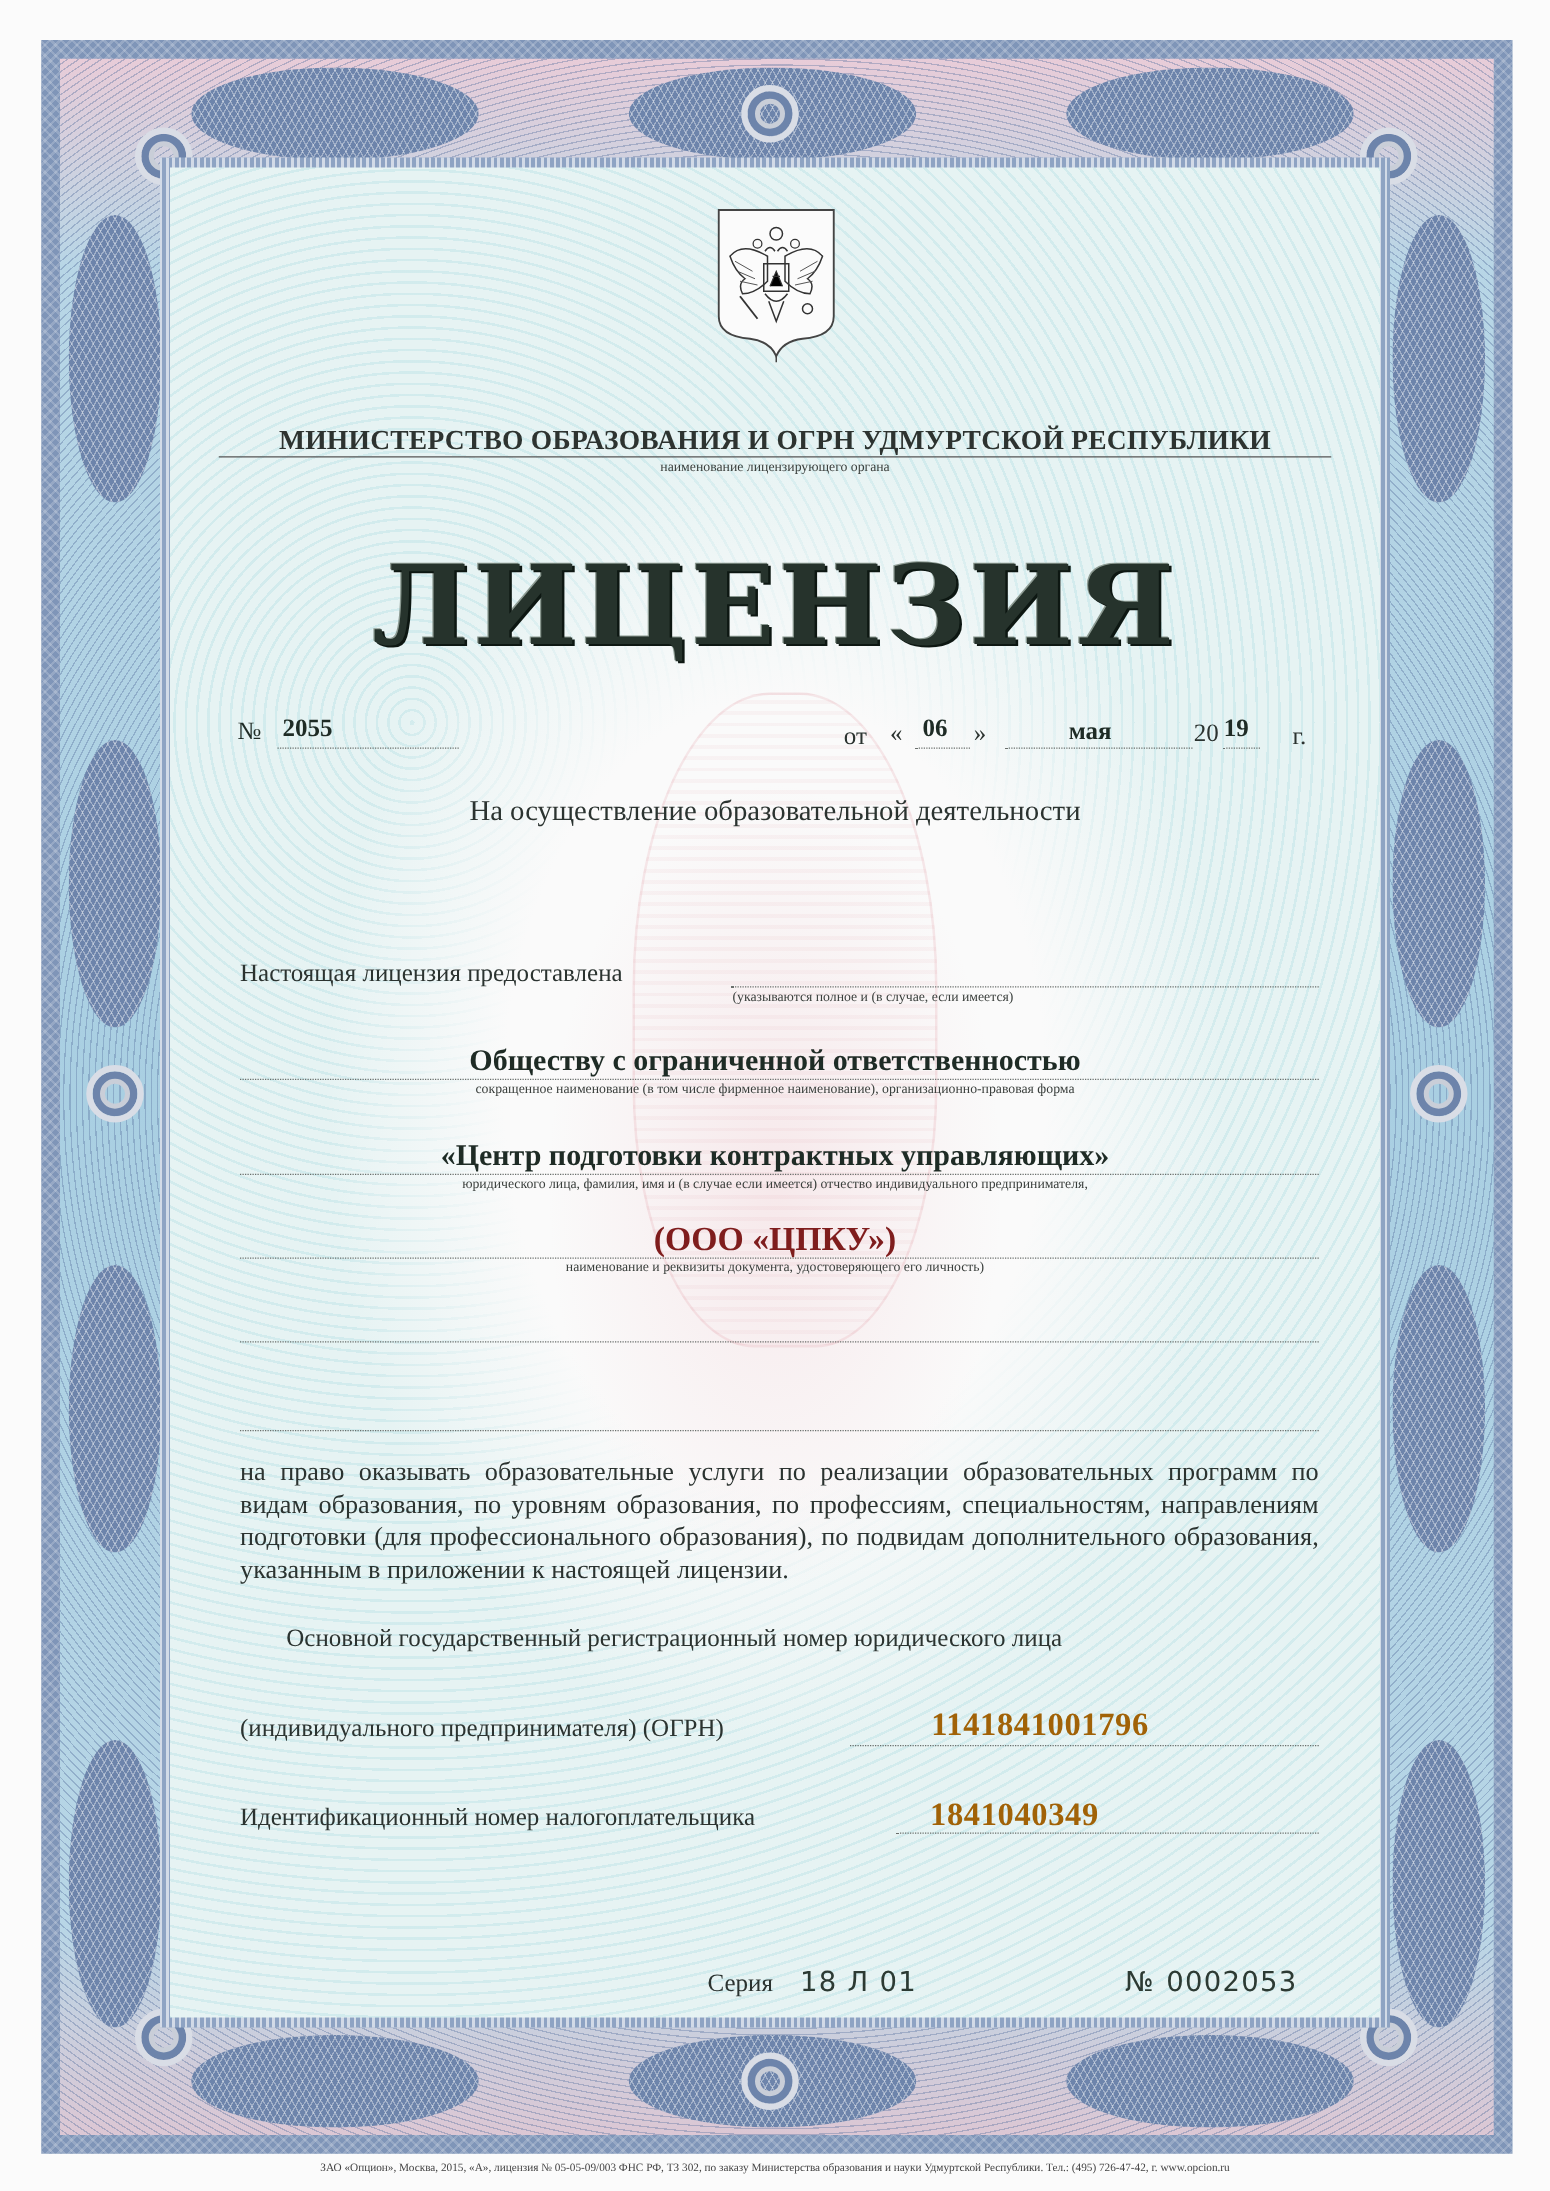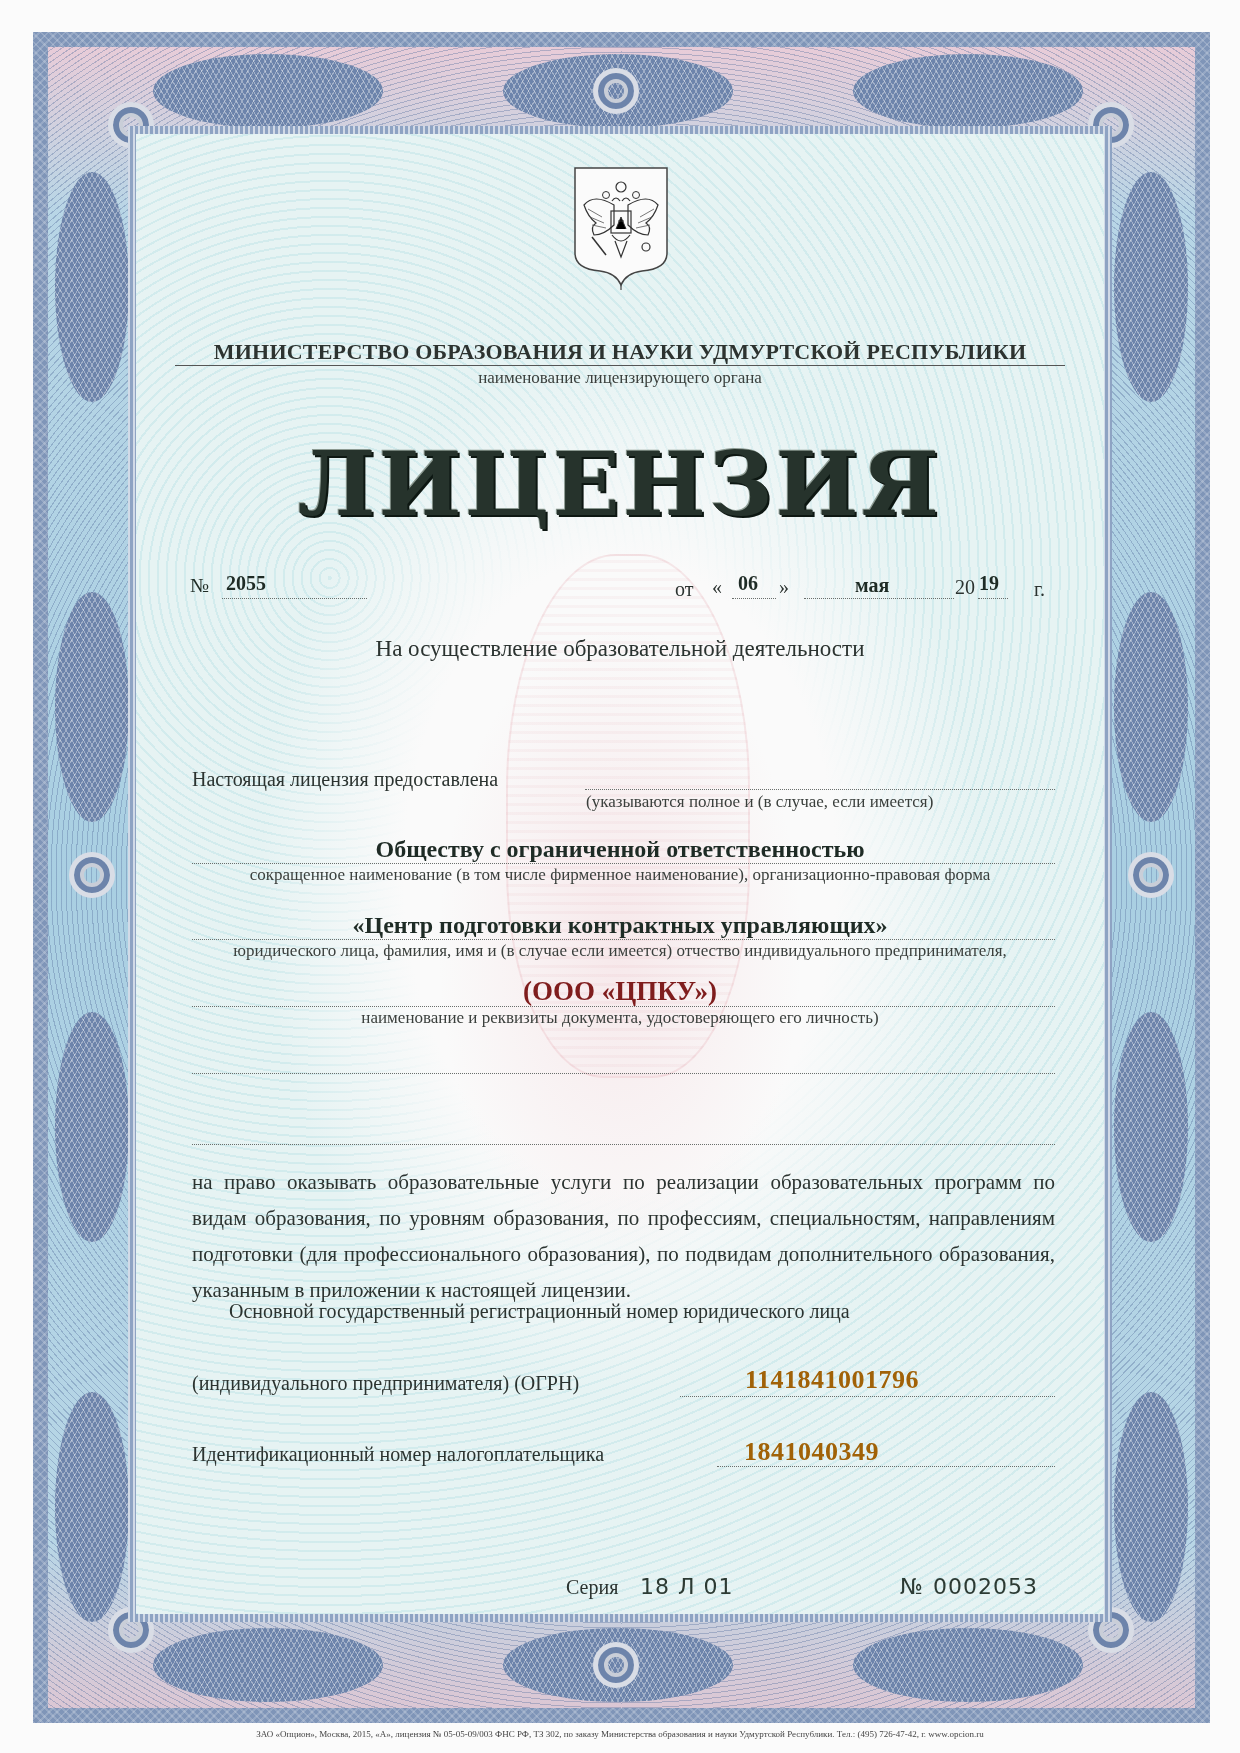--- a/index.html
+++ b/index.html
@@ -61,39 +61,39 @@
   .watermark {
     position: absolute; left: 370px; top: 420px; width: 240px; height: 520px;
     border-radius: 45% 45% 40% 40%;
     border: 2px solid rgba(220,140,150,0.18);
     background: repeating-linear-gradient(0deg, rgba(225,150,160,0.08) 0 3px, transparent 3px 9px);
   }
   
   .abs { position: absolute; }
   .center { left: 0; width: 1240px; text-align: center; }
   .line { position: absolute; height: 0; border-bottom: 1px dotted #6a6f6c; }
-  .note { font-size: 17px; color: #3a3f3c; white-space: nowrap; text-align: center; }
+  .note { font-size: 11px; color: #3a3f3c; white-space: nowrap; text-align: center; }
   
   .arms { position: absolute; left: 572px; top: 165px; width: 98px; height: 125px; }
   .ministry {
     font-size: 22px; font-weight: bold; letter-spacing: 0.2px; color: #2d3330;
   }
   .title {
     font-size: 88px; font-weight: bold; letter-spacing: 3px;
     color: #26332c;
     text-shadow: 2px 2px 0 #0d1712, -1px -1px 0 #8c9a92;
     font-family: "DejaVu Serif", serif;
   }
   .numfield { font-size: 20px; font-weight: bold; color: #1e2b25; }
   .lbl { font-size: 20px; color: #2b3330; }
   .purpose { font-size: 23px; color: #2b3330; }
   .holder { font-size: 24px; font-weight: bold; color: #1e2b25; }
   .holder-lg { font-size: 27px; font-weight: bold; color: #7f1d1d; }
   .para {
-    font-size: 21px; line-height: 36px; text-align: justify; text-align-last: left;
+    font-size: 21px; line-height: 26px; text-align: justify; text-align-last: left;
     color: #2b3330;
   }
   .idnum { font-size: 26px; font-weight: bold; color: #a16207; letter-spacing: 0.5px; }
   .serial { font-family: "DejaVu Sans", sans-serif; font-size: 22px; color: #2c3a33; letter-spacing: 1px; }
   .footer { font-size: 9px; color: #444; }
 </style>
 </head>
 <body>
 
 <div class="frame-outer">
@@ -148,21 +148,21 @@
 
   <rect x="39" y="46" width="20" height="22" fill="none" stroke="#333" stroke-width="1.2"></rect>
   <path d="M44 64 L49 52 L54 64 M46 56 L52 56" stroke="#333" stroke-width="1"></path>
 
   <path d="M40 70 Q49 82 58 70 M43 76 L49 92 L55 76" fill="none" stroke="#333" stroke-width="1.2"></path>
 
   <line x1="20" y1="72" x2="34" y2="90" stroke="#333" stroke-width="1.5"></line>
   <circle cx="74" cy="82" r="4" fill="none" stroke="#333" stroke-width="1.2"></circle>
 </svg>
 
-<div class="abs center ministry" style="top:339px;">МИНИСТЕРСТВО ОБРАЗОВАНИЯ И НАУКИ УДМУРТСКОЙ РЕСПУБЛИКИ</div>
+<div class="abs center ministry" style="top:339px;">МИНИСТЕРСТВО ОБРАЗОВАНИЯ И ОГРН УДМУРТСКОЙ РЕСПУБЛИКИ</div>
 <div class="line" style="left:175px; width:890px; top:365px; border-bottom-style:solid; border-color:#555;"></div>
 <div class="abs center note" style="top:368px;">наименование лицензирующего органа</div>
 
 <div class="abs center title" style="top:432px;">ЛИЦЕНЗИЯ</div>
 
 <div class="abs numfield" style="left:190px; top:574px; font-weight:normal;">№</div>
 <div class="abs numfield" style="left:226px; top:572px;">2055</div>
 <div class="line" style="left:222px; width:145px; top:598px;"></div>
 
 <div class="abs lbl" style="left:675px; top:578px;">от</div>

